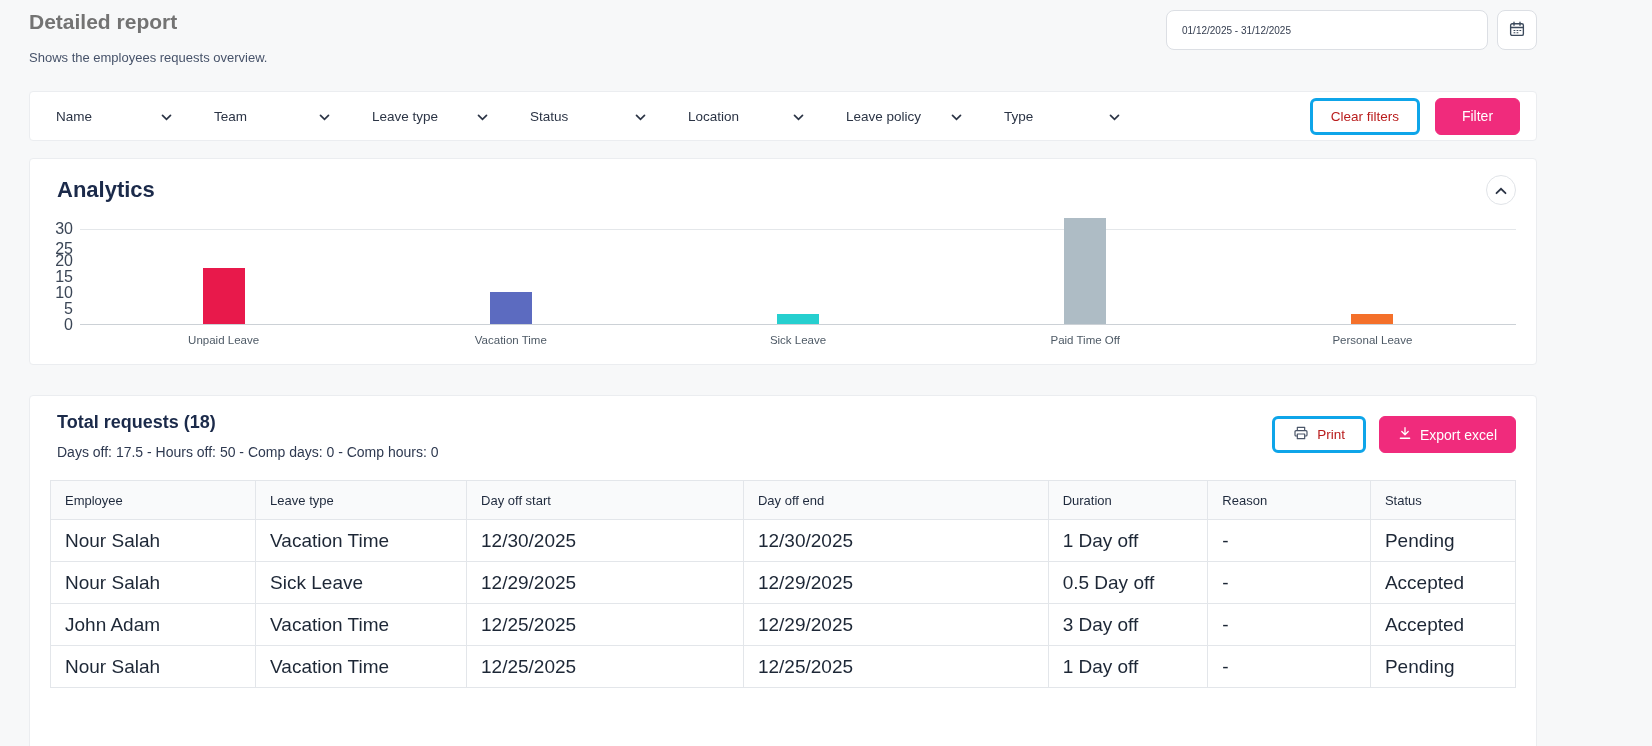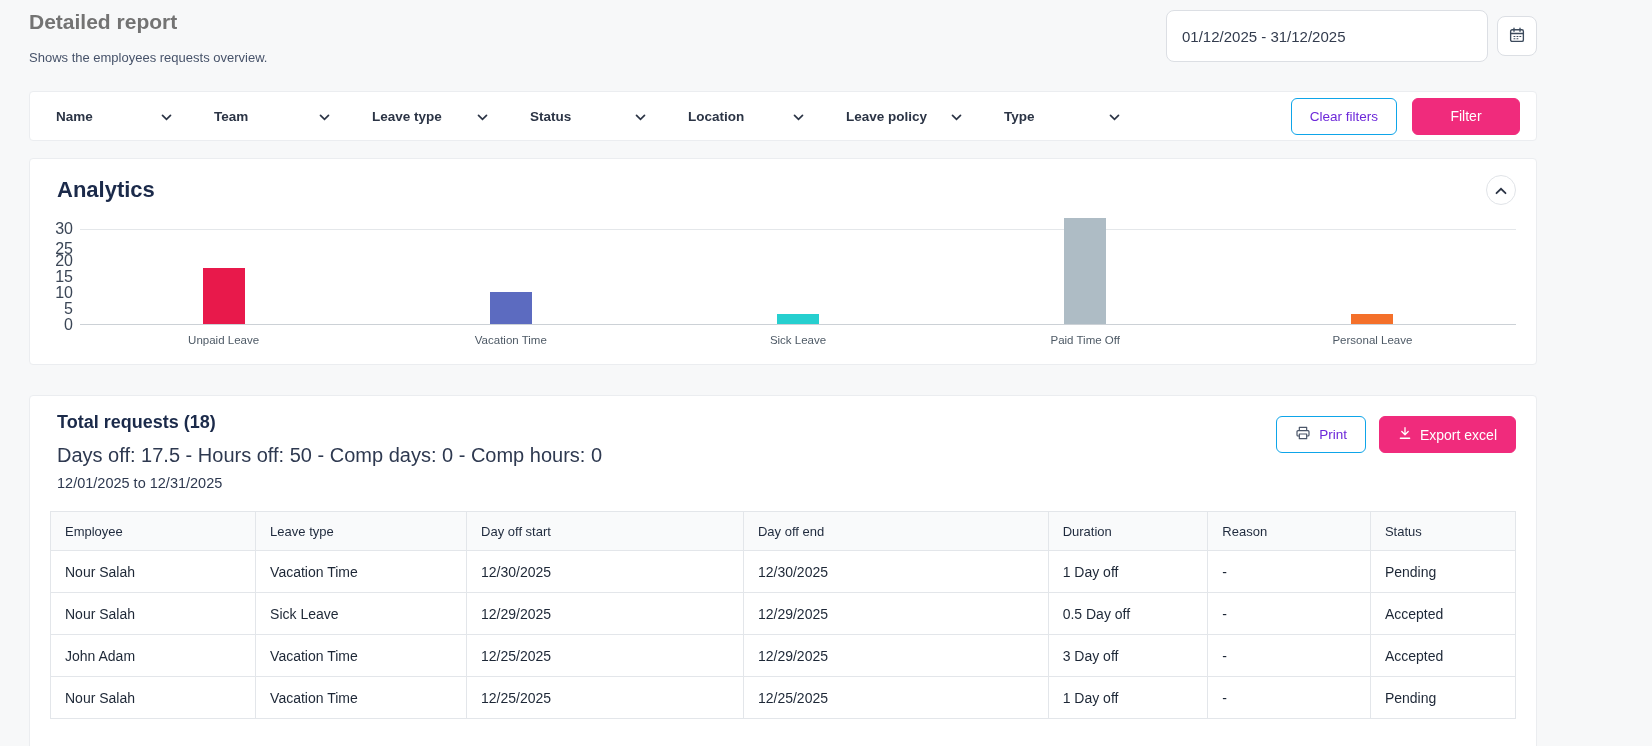--- a/index.html
+++ b/index.html
@@ -10,54 +10,54 @@
     color: #2a3342;
   }
   .page { width: 1508px; margin-left: 29px; padding-top: 10px; }
 
   
   .topbar { display: flex; justify-content: space-between; align-items: flex-start; margin-bottom: 26px; }
   .title-block h1 { font-size: 21px; font-weight: 700; color: #737373; }
   .title-block p { font-size: 13px; color: #47536a; margin-top: 16px; }
   .date-control { display: flex; align-items: center; gap: 9px; }
   .date-input {
-    width: 322px; height: 52px; background: #fff;
+    width: 322px; height: 40px; background: #fff;
     border: 1px solid #dcdfe4; border-radius: 8px;
     display: flex; align-items: center; padding: 0 15px;
-    font-size: 15px; color: #333c4e; cursor: pointer;
+    font-size: 10px; color: #333c4e; cursor: pointer;
   }
   .cal-btn {
     width: 40px; height: 40px; background: #fff;
     border: 1px solid #dcdfe4; border-radius: 8px;
     display: flex; align-items: center; justify-content: center; cursor: pointer;
   }
 
   
   .card { background: #fff; border: 1px solid #ebedf0; border-radius: 4px; }
 
   
   .filter-card {
     height: 50px; display: flex; align-items: center;
     padding: 0 16px 0 26px; margin-bottom: 17px;
     justify-content: space-between;
   }
-  .dropdowns { display: flex; align-items: flex-start; font-weight: bold; }
+  .dropdowns { display: flex; align-items: flex-start; }
   .dropdown {
     width: 116px; margin-right: 42px;
     display: flex; align-items: center; justify-content: space-between;
     cursor: pointer;
   }
   .dd-label { font-size: 13.5px; color: #2b3445; }
   .filter-actions { display: flex; align-items: center; gap: 15px; }
   .btn {
     height: 37px; border-radius: 6px; font-size: 13.5px;
     display: inline-flex; align-items: center; justify-content: center;
     cursor: pointer; font-family: inherit; gap: 8px; padding: 0 18px;
   }
-  .btn.ghost { background: #fff; border: 1px solid #0ea5e9; color: #6d28d9; }
+  .btn.ghost { background: #fff; border: 3px solid #0ea5e9; color: #b91c1c; }
   .btn.primary { background: var(--accent, #f02b7c); border: 1px solid var(--accent, #f02b7c); color: #fff; font-size: 14px; }
 
   
   .analytics-card { padding: 16px 20px 18px 20px; margin-bottom: 30px; }
   .analytics-head { display: flex; justify-content: space-between; align-items: center; }
   .analytics-head h2 { font-size: 22px; font-weight: 700; color: #1b2a4a; padding-left: 7px; }
   .collapse-btn {
     width: 30px; height: 30px; border-radius: 50%;
     border: 1px solid #e1e4e8; background: #fff; cursor: pointer;
     display: flex; align-items: center; justify-content: center;
@@ -72,28 +72,28 @@
     border-top: 1px solid #e4e7ea; border-bottom: 1px solid #ccd1d6;
   }
   .bar { position: absolute; bottom: 0; width: 42px; transform: translateX(-50%); }
   .x-labels { display: flex; margin-left: 30px; padding-top: 9px; }
   .x-labels span { flex: 1; text-align: center; font-size: 11.5px; color: #4e5a66; }
 
   
   .requests-card { padding: 16px 20px 20px 20px; height: 400px; }
   .requests-head { display: flex; justify-content: space-between; align-items: flex-start; }
   .requests-head h2 { font-size: 18px; font-weight: 700; color: #1b2a4a; padding-left: 7px; }
-  .summary-stats { font-size: 20px; color: #2e3950; margin-top: 11px; padding-left: 7px; }
+  .summary-stats { font-size: 14px; color: #2e3950; margin-top: 11px; padding-left: 7px; }
   .summary-period { font-size: 14.5px; color: #2e3950; margin-top: 8px; padding-left: 7px; }
   .requests-actions { display: flex; align-items: center; gap: 13px; margin-top: 4px; }
 
   table { width: 100%; border-collapse: collapse; margin-top: 20px; table-layout: fixed; }
   th, td { border: 1px solid #e3e6ea; text-align: left; padding: 0 14px; }
   th { height: 39px; background: #f9fafb; font-size: 13px; font-weight: 400; color: #1f2a3d; }
-  td { height: 42px; font-size: 14px; color: #1d2736; background: #fff; }
+  td { height: 42px; font-size: 19px; color: #1d2736; background: #fff; }
 </style>
 </head>
 <body>
 
 <div class="page">
 
   <header class="topbar">
     <div class="title-block">
       <h1>Detailed report</h1>
       <p>Shows the employees requests overview.</p>
@@ -154,21 +154,21 @@
         </div>
         <div class="dropdown">
           <span class="dd-label">Type</span>
           <span><svg width="11" height="7" viewBox="0 0 11 7" fill="none" stroke="#2b3445" stroke-width="1.7" stroke-linecap="round">
               <path d="M1.5 1.3 5.5 5.3 9.5 1.3"></path>
             </svg></span>
         </div>
       </div>
     <div class="filter-actions">
       <button class="btn ghost">Clear filters</button>
-      <button class="btn primary" style="width:108px;">Filter</button>
+      <button class="btn primary" style="width:85px;">Filter</button>
     </div>
   </section>
 
   <section class="card analytics-card">
     <div class="analytics-head">
       <h2>Analytics</h2>
       <button class="collapse-btn">
         <span>
           <svg width="12" height="8" viewBox="0 0 12 8" fill="none" stroke="#2b3445" stroke-width="1.8" stroke-linecap="round">
             <path d="M1.5 6.2 6 1.8l4.5 4.4"></path>
@@ -201,21 +201,20 @@
         <span>Paid Time Off</span>
         <span>Personal Leave</span>
       </div>
   </section>
 
   <section class="card requests-card">
     <div class="requests-head">
       <div>
         <h2>Total requests (18)</h2>
         <p class="summary-stats">Days off: 17.5 - Hours off: 50 - Comp days: 0 - Comp hours: 0</p>
-        <p class="summary-period">12/01/2025 to 12/31/2025</p>
       </div>
       <div class="requests-actions">
         <button class="btn ghost">
           <span>
             <svg width="16" height="16" viewBox="0 0 24 24" fill="none" stroke="#4a5568" stroke-width="1.8" stroke-linejoin="round">
               <path d="M6.5 8.5V3.5h11v5"></path>
               <rect x="3" y="8.5" width="18" height="8" rx="1.5"></rect>
               <path d="M6.5 13.5h11v7h-11z" fill="#fff"></path>
             </svg>
           </span>

